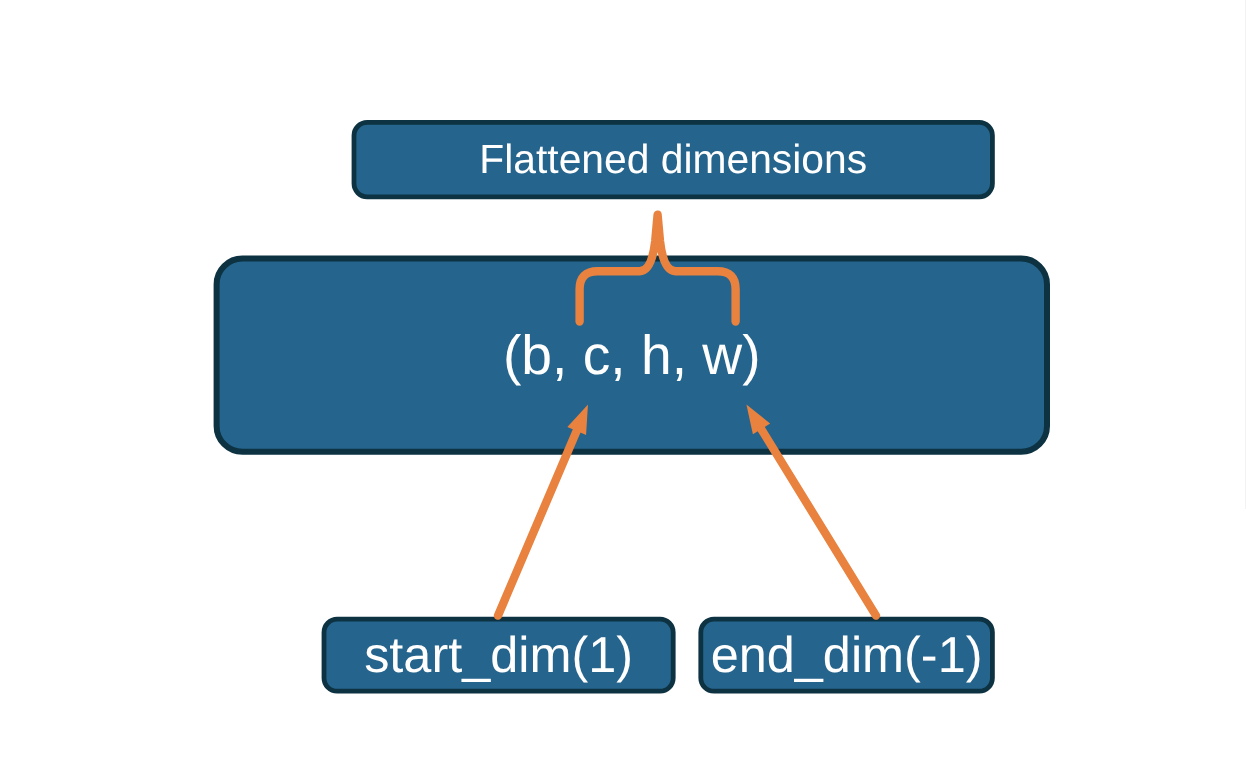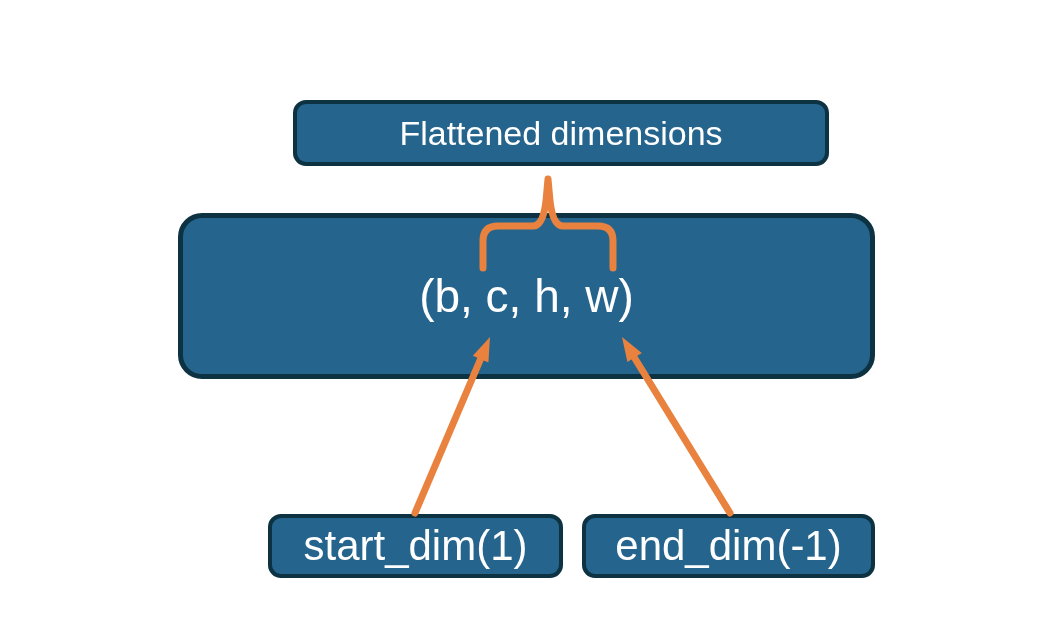--- a/index.html
+++ b/index.html
@@ -37,21 +37,21 @@
     border-width:5px;
     border-radius:24px;
     font-size:46px;
   }
   .node-bottom{
     top:514px;height:64px;
     border-radius:13px;
     font-size:42px;
   }
   .node-start{left:268px;width:295px;}
-  .node-end{left:582px;width:293px;}
+  .node-end{left:582px;width:247px;}
   .overlay{
     position:absolute;left:0;top:0;width:1038px;height:632px;
     pointer-events:none;
   }
   .connector-stroke{
     fill:none;
     stroke:var(--connector);
     stroke-width:7;
     stroke-linecap:round;
     stroke-linejoin:round;

